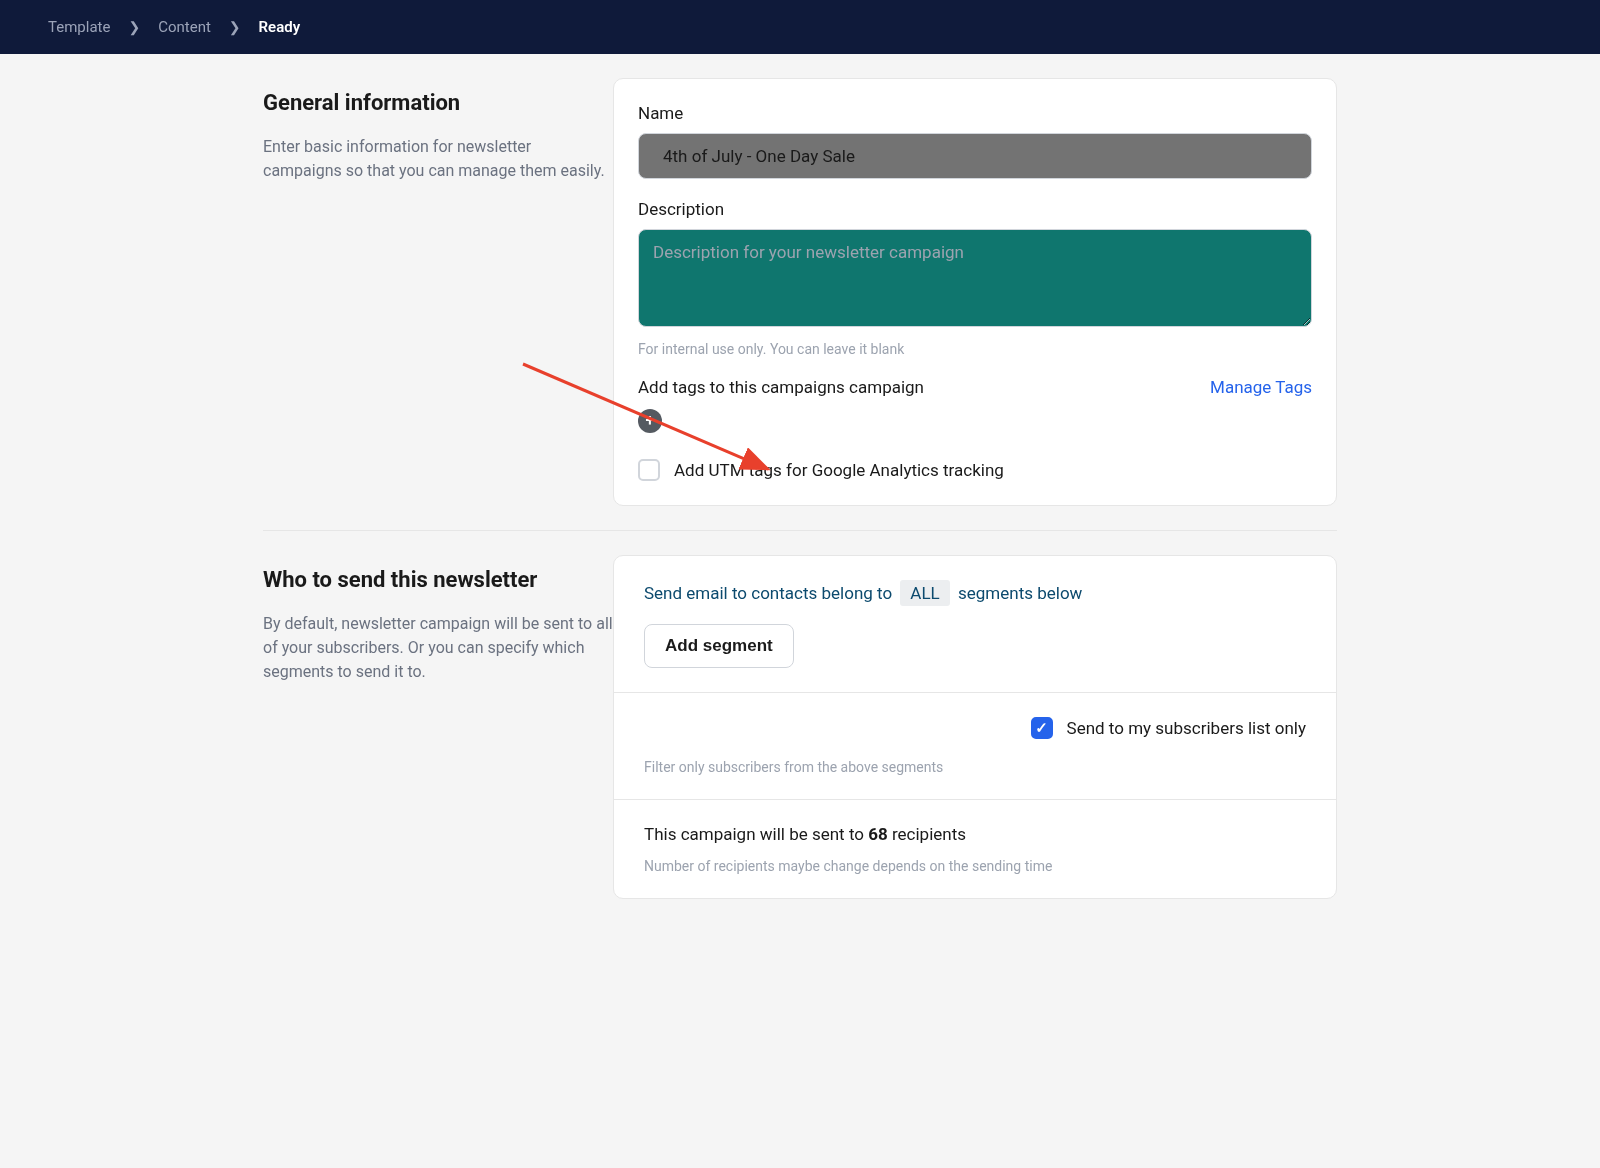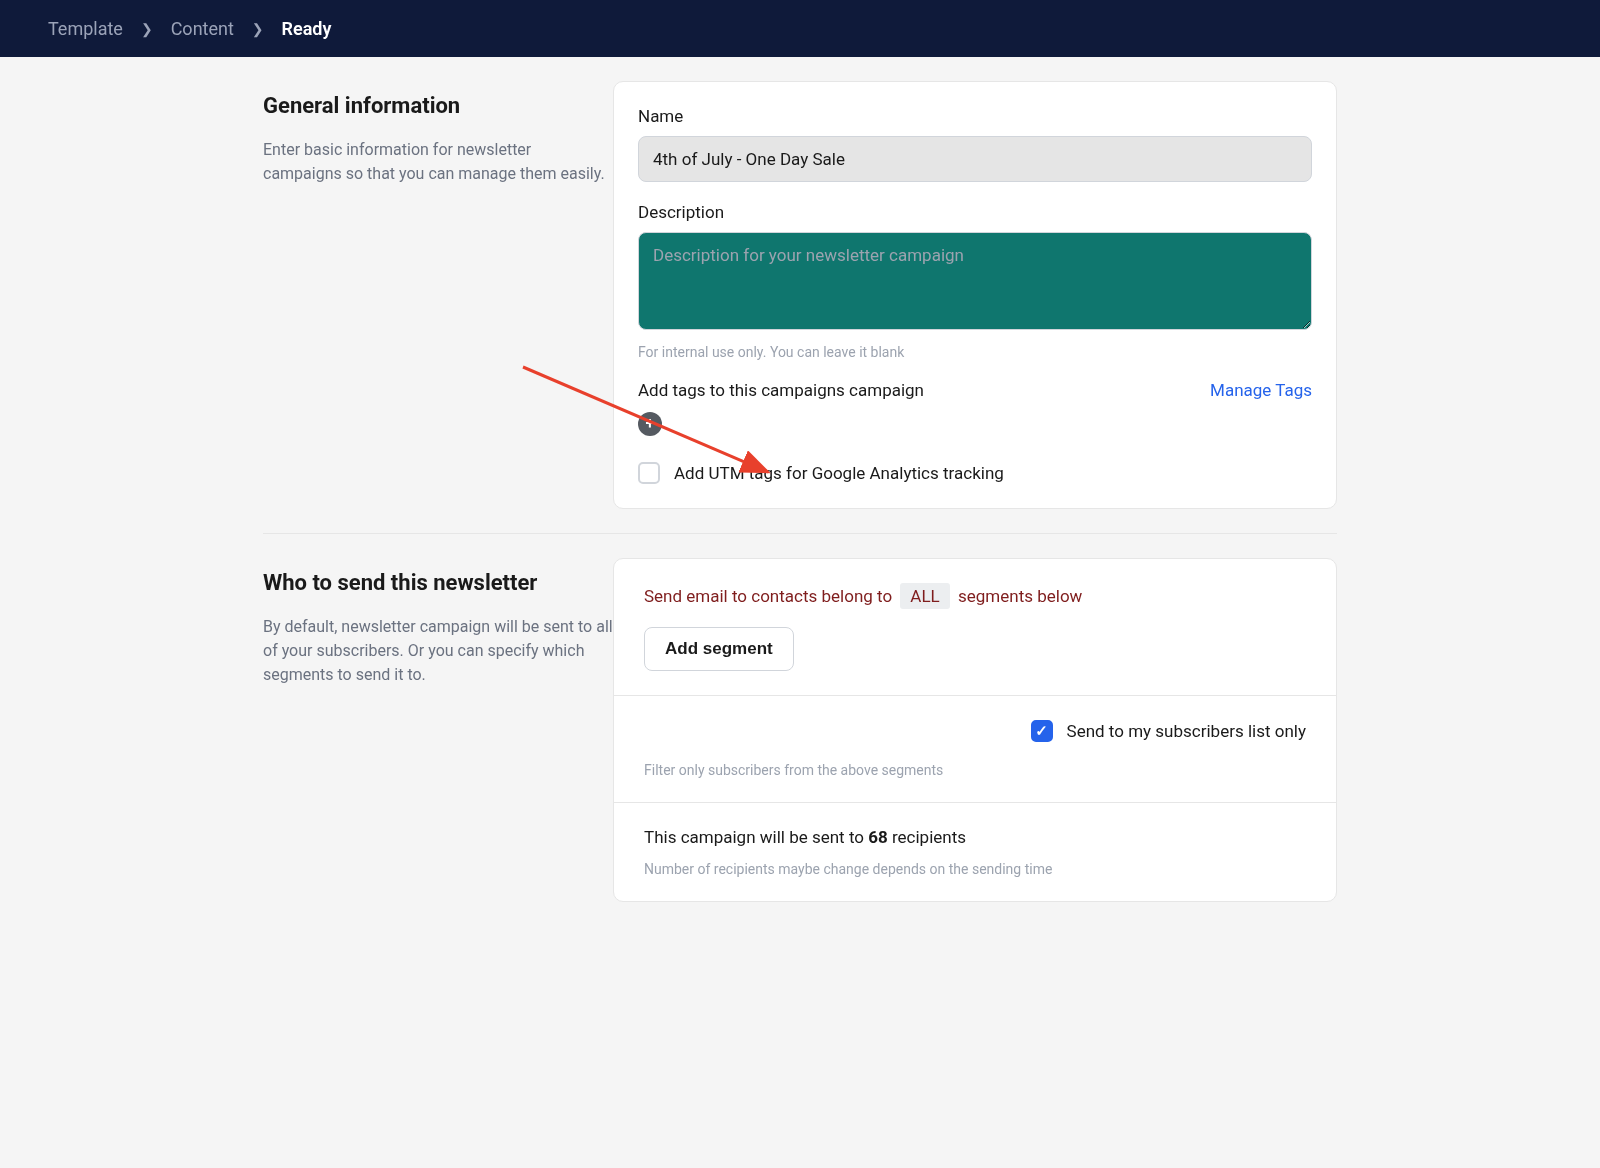--- a/index.html
+++ b/index.html
@@ -15,21 +15,21 @@
     }
     .breadcrumb-bar {
       background: #0f1a3a;
       padding: 18px 48px;
       display: flex;
       align-items: center;
       gap: 18px;
     }
     .breadcrumb-item {
       color: #9ba3b8;
-      font-size: 18px;
+      font-size: 15px;
     }
     .breadcrumb-item.active {
       color: #ffffff;
       font-weight: 600;
     }
     .breadcrumb-chevron {
       color: #9ba3b8;
       font-size: 14px;
     }
     .page-content {
@@ -85,26 +85,26 @@
       border-bottom: none;
     }
     .field-label {
       font-size: 17px;
       color: #1a1a1a;
       margin-bottom: 10px;
       display: block;
     }
     .text-input {
       width: 100%;
-      padding: 12px 14px;
+      padding: 12px 24px;
       border: 1px solid #d1d5db;
       border-radius: 8px;
       font-size: 17px;
       color: #1a1a1a;
-      background: #e5e5e5;
+      background: #737373;
       font-family: inherit;
     }
     .text-input::placeholder {
       color: #9ca3af;
     }
     .textarea-input {
       width: 100%;
       padding: 12px 14px;
       border: 1px solid #d1d5db;
       border-radius: 8px;
@@ -182,21 +182,21 @@
       color: #fff;
       font-size: 15px;
       font-weight: 700;
     }
     .checkbox-label {
       font-size: 17px;
       color: #1a1a1a;
     }
     .segment-text {
       font-size: 17px;
-      color: #7f1d1d;
+      color: #0c4a6e;
     }
     .segment-pill {
       display: inline-block;
       background: #eceef0;
       padding: 3px 10px;
       border-radius: 3px;
       font-weight: 400;
       margin: 0 4px;
     }
     .btn {

